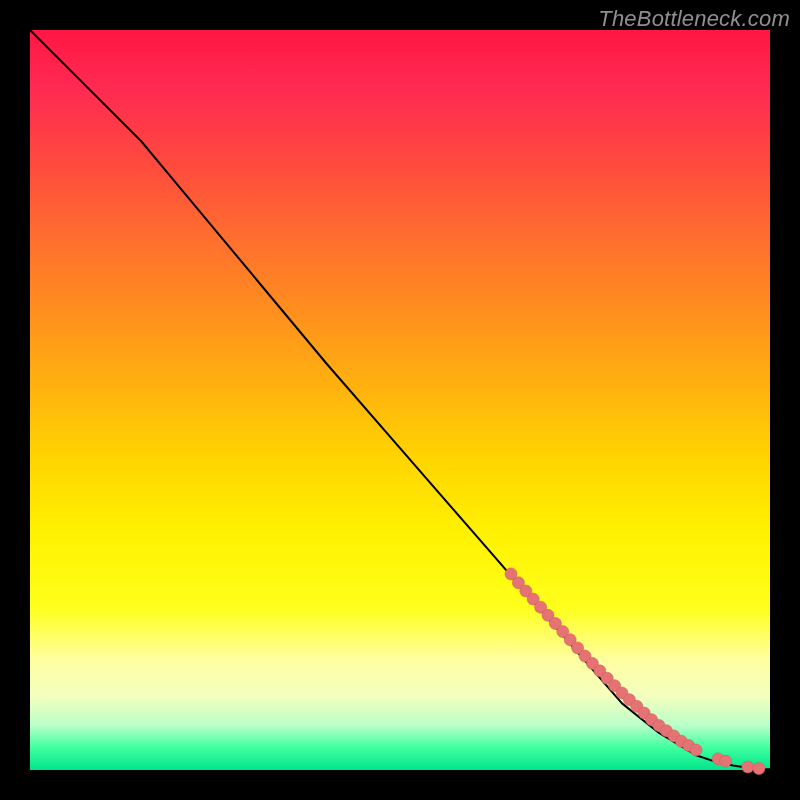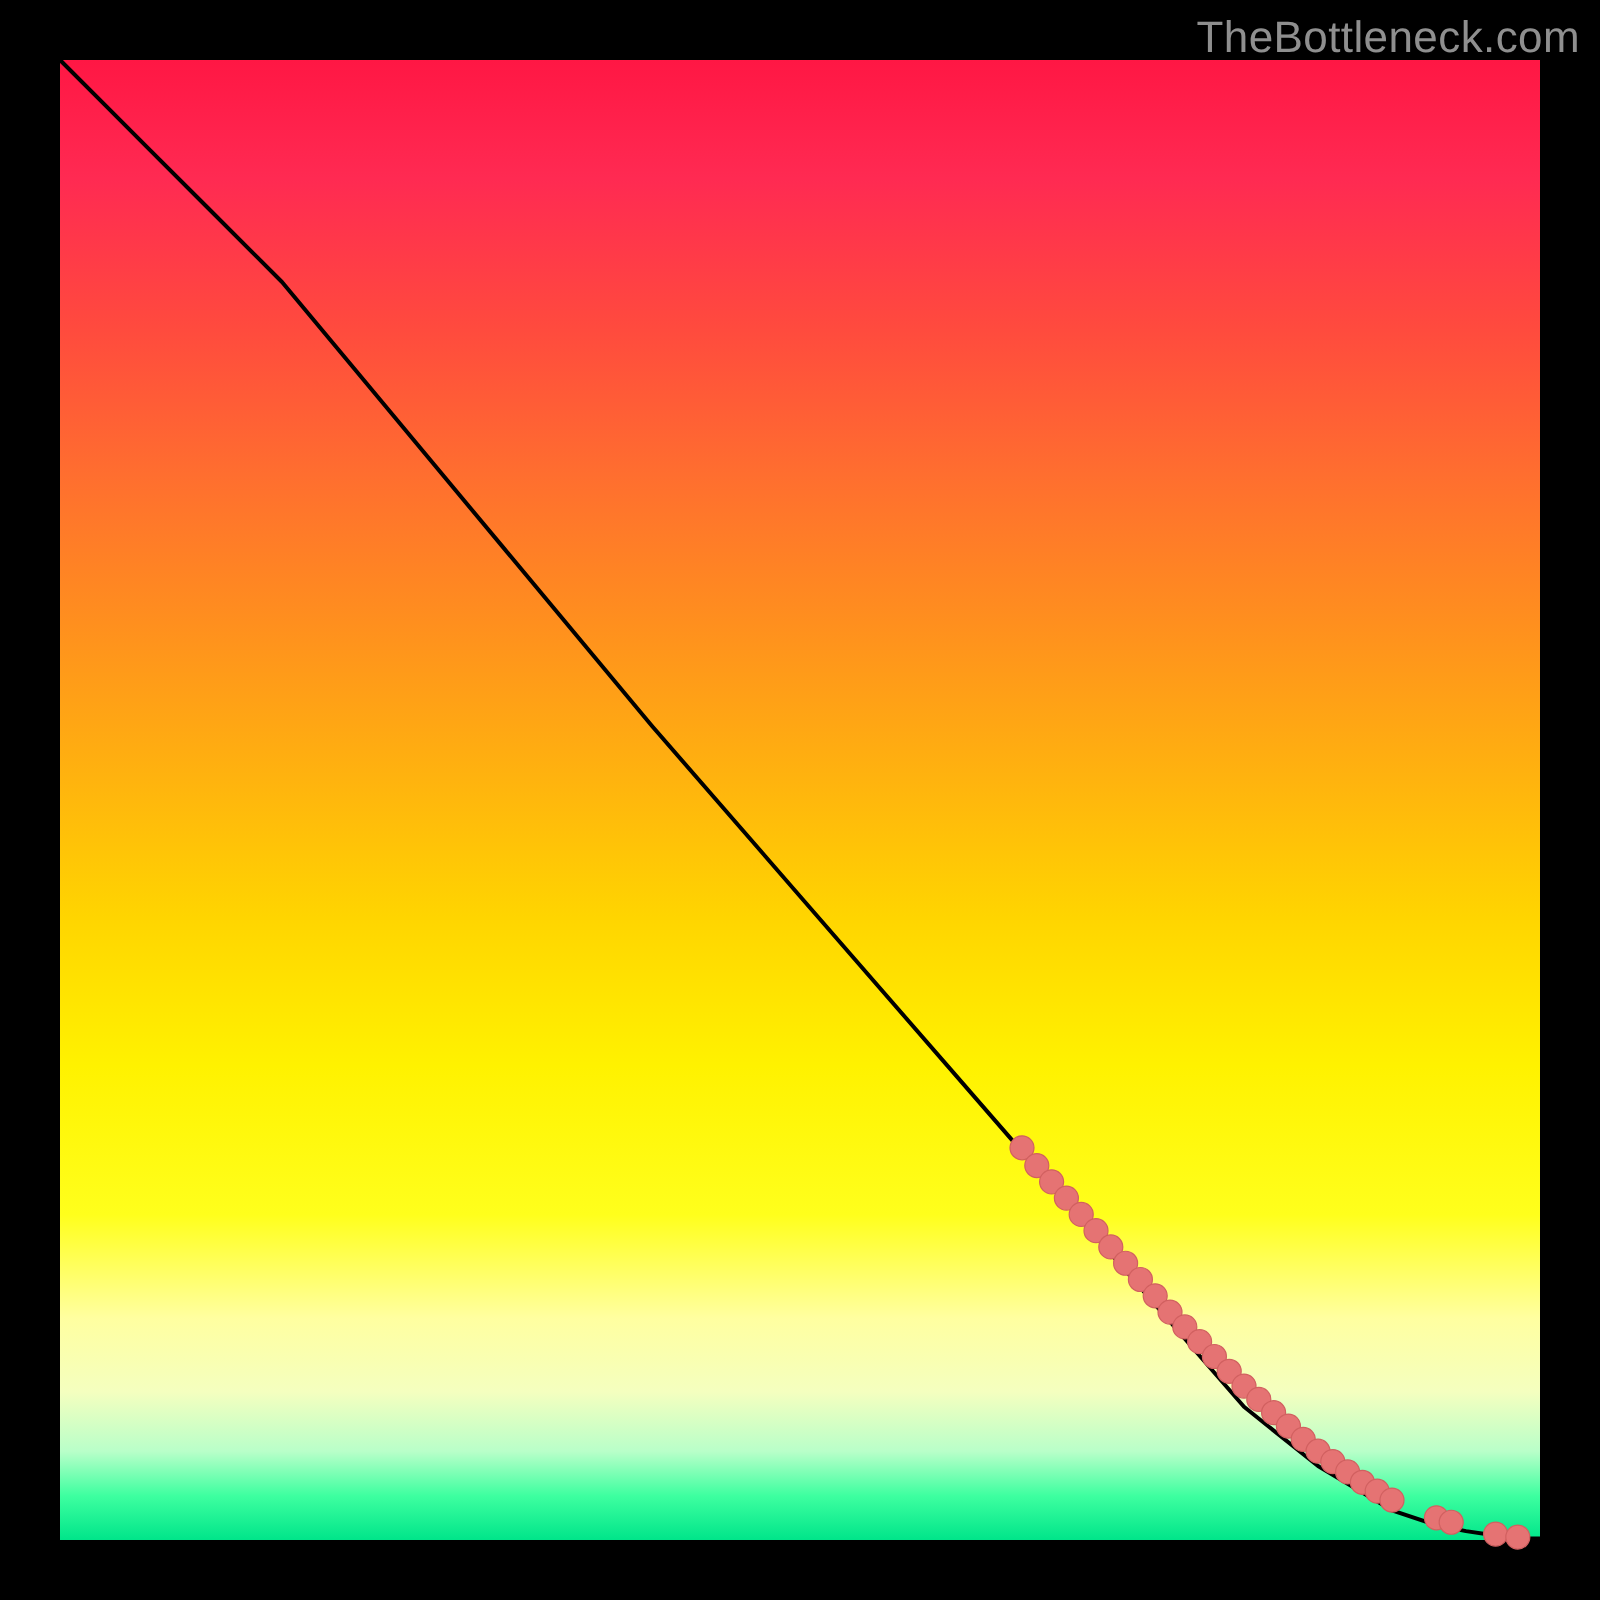--- a/index.html
+++ b/index.html
@@ -1,20 +1,21 @@
 <!DOCTYPE html>
 <html><head>
 <meta charset="utf-8">
 <style>
   * { margin: 0; padding: 0; box-sizing: border-box; }
   html, body { width: 800px; height: 800px; background: #000; overflow: hidden; }
   .chart {
     position: relative;
     width: 800px;
     height: 800px;
+    font-style: italic;
   }
   .plot-area {
     position: absolute;
     left: 30px;
     top: 30px;
     width: 740px;
     height: 740px;
     background: linear-gradient(to bottom,
       #ff1744 0%,
       #ff2a52 8%,

